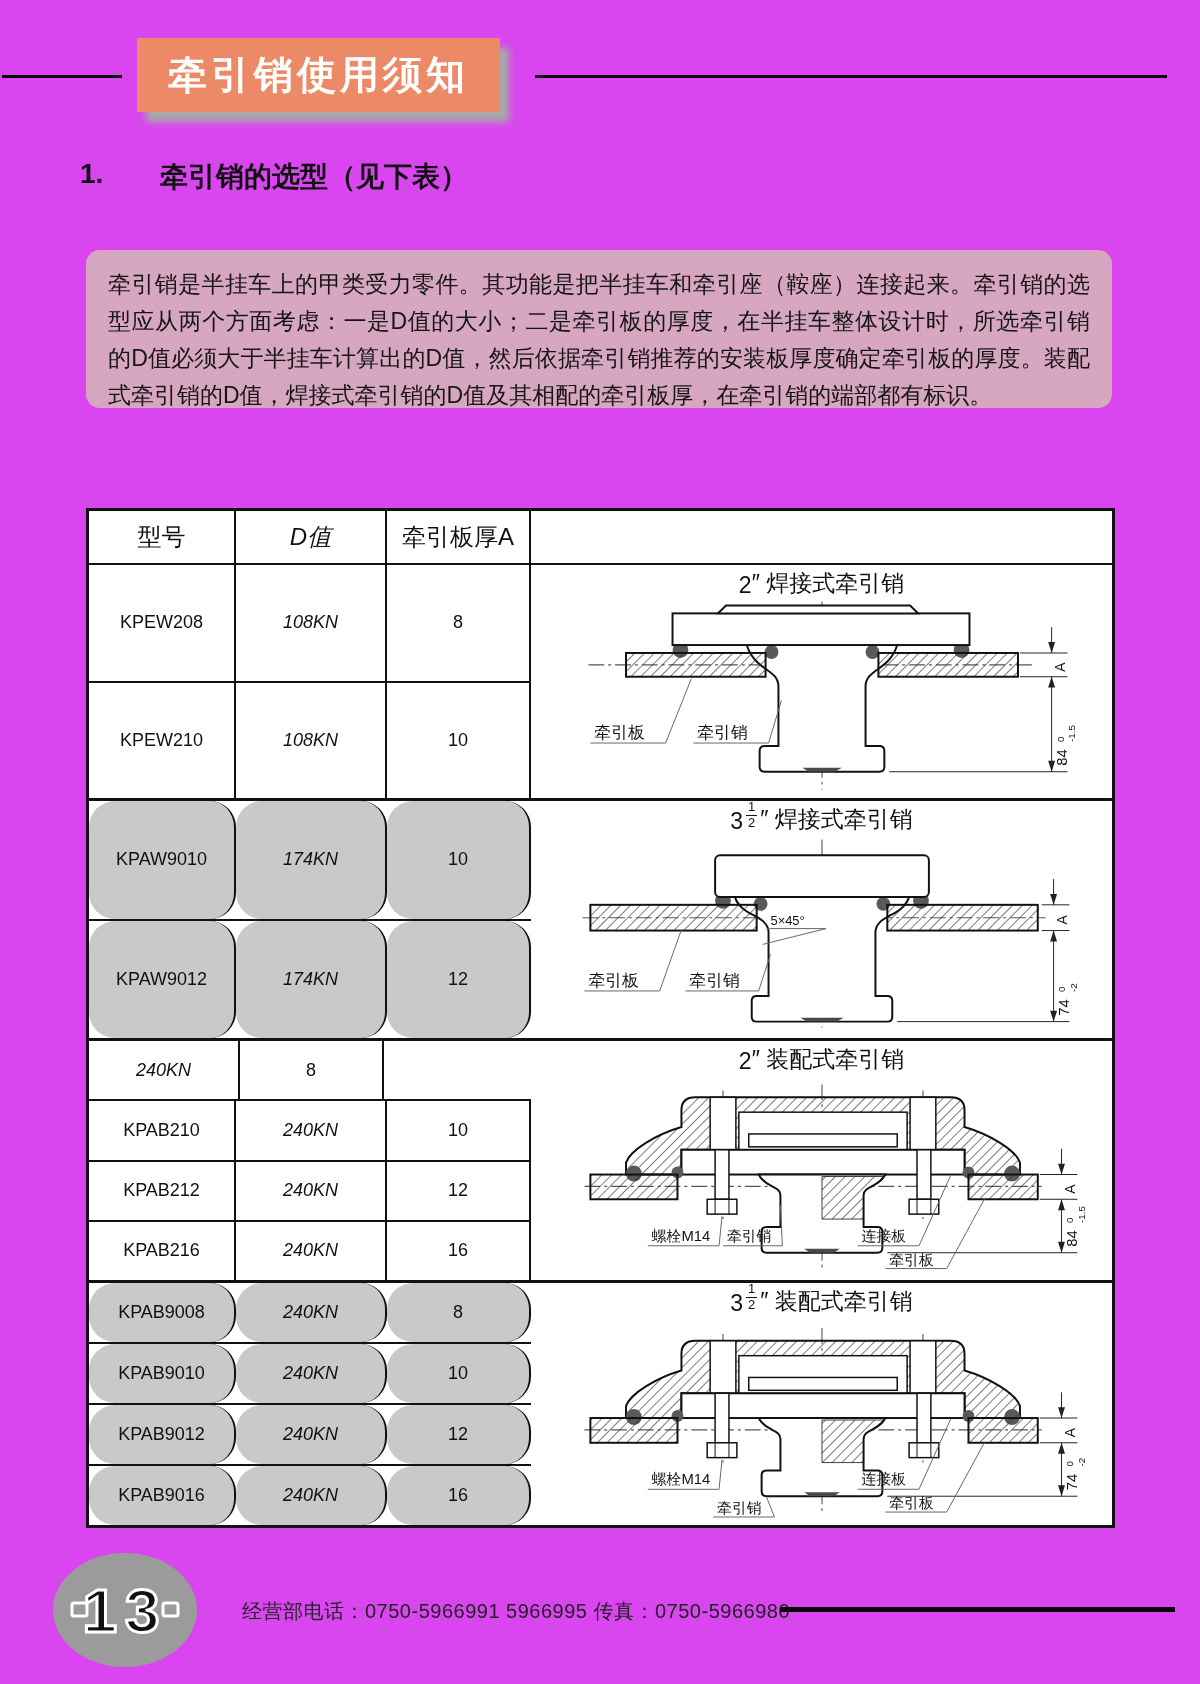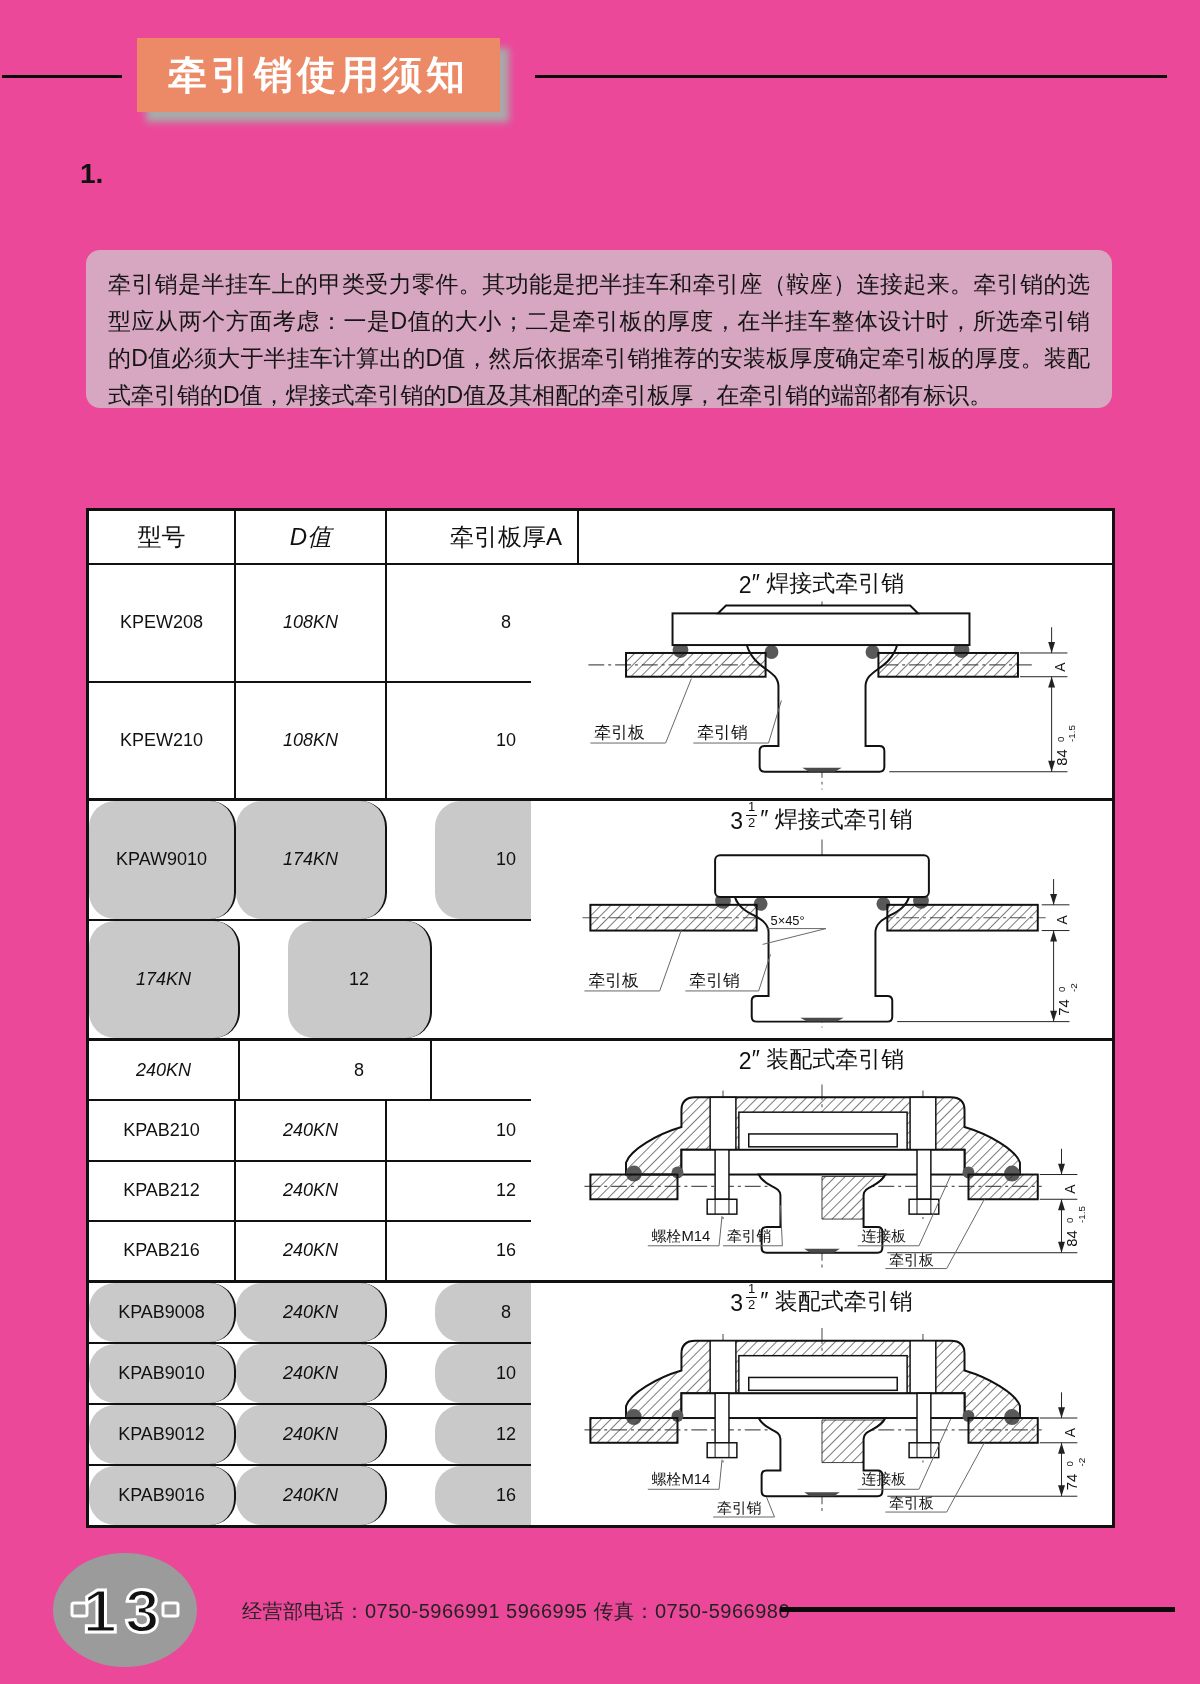--- a/index.html
+++ b/index.html
@@ -1,16 +1,16 @@
 <!DOCTYPE html>
 <html><head>
 <meta charset="utf-8">
 <style>
   html,body{margin:0;padding:0;background:#e8e8e8;}
-  .page{position:relative;width:1200px;height:1684px;background:#ec4899;overflow:hidden;
+  .page{position:relative;width:1200px;height:1684px;background:#d946ef;overflow:hidden;
         font-family:"Liberation Sans","DejaVu Sans",sans-serif;color:#111;}
   
   .rule{position:absolute;background:#0a0a0a;}
   .rule-left{left:2px;top:75px;width:120px;height:3px;}
   .rule-right{left:535px;top:75px;width:632px;height:3px;}
   .banner{position:absolute;left:137px;top:38px;width:363px;height:74px;background:#ec8a67;
           box-shadow:9px 10px 7px #a9a9a9;display:flex;align-items:center;justify-content:center;}
   .banner-text{color:#fff;font-size:39px;font-weight:bold;letter-spacing:4px;}
   
   .section{position:absolute;left:80px;top:158px;display:flex;font-size:28px;font-weight:bold;}
@@ -18,21 +18,21 @@
   
   .intro{position:absolute;left:86px;top:250px;width:1026px;height:158px;background:#d7a6c1;
          border-radius:14px;box-sizing:border-box;padding:16px 22px 16px 22px;}
   .intro p{margin:0;font-size:23px;line-height:37px;text-align:justify;color:#151515;}
   
   .tbl{position:absolute;left:86px;top:508px;width:1029px;height:1020px;border:3px solid #111;
        box-sizing:border-box;background:#fff;display:flex;flex-direction:column;}
   .thead{height:54px;flex:0 0 54px;border-bottom:2px solid #111;display:flex;box-sizing:border-box;}
   .hc{display:flex;align-items:center;justify-content:center;font-size:24px;box-sizing:border-box;
       border-right:2px solid #111;}
-  .c1{width:147px;flex:0 0 147px;} .c2{width:151px;flex:0 0 151px;font-style:italic;} .c3{width:144px;flex:0 0 144px;margin-left:48px;}
+  .c1{width:147px;flex:0 0 147px;} .c2{width:151px;flex:0 0 151px;font-style:italic;} .c3{width:144px;flex:0 0 144px;}
   .c4{flex:1;border-right:none;}
   .tgroup{display:flex;border-bottom:3px solid #111;box-sizing:border-box;}
   .tgroup:last-child{border-bottom:none;}
   .g1{height:236px;flex:0 0 236px;} .g2{height:240px;flex:0 0 240px;}
   .g3{height:242px;flex:0 0 242px;} .g4{flex:1;}
   .tleft{width:442px;flex:0 0 442px;display:flex;flex-direction:column;}
   .trow{flex:1;display:flex;border-bottom:2px solid #111;box-sizing:border-box;}
   .trow:last-child{border-bottom:none;}
   .tc{display:flex;align-items:center;justify-content:center;font-size:18px;box-sizing:border-box;
       border-right:2px solid #111;}
@@ -58,20 +58,21 @@
 <div class="page">
 
   <div class="rule rule-left"></div>
   <div class="banner">
     <div class="banner-text">牵引销使用须知</div>
   </div>
   <div class="rule rule-right"></div>
 
   <div class="section">
     <span class="num">1.</span>
+    <span>牵引销的选型（见下表）</span>
   </div>
 
   <div class="intro">
     <p>牵引销是半挂车上的甲类受力零件。其功能是把半挂车和牵引座（鞍座）连接起来。牵引销的选型应从两个方面考虑：一是D值的大小；二是牵引板的厚度，在半挂车整体设计时，所选牵引销的D值必须大于半挂车计算出的D值，然后依据牵引销推荐的安装板厚度确定牵引板的厚度。装配式牵引销的D值，焊接式牵引销的D值及其相配的牵引板厚，在牵引销的端部都有标识。</p>
   </div>
 
   <div class="tbl">
     <div class="thead">
       <div class="hc c1">型号</div>
       <div class="hc c2">D值</div>
@@ -142,20 +143,21 @@
     </div>
 
     <div class="tgroup g2 shaded">
       <div class="tleft">
         <div class="trow">
           <div class="tc c1">KPAW9010</div>
           <div class="tc c2">174KN</div>
           <div class="tc c3">10</div>
         </div>
         <div class="trow">
+          <div class="tc c1">KPAW9012</div>
           <div class="tc c2">174KN</div>
           <div class="tc c3">12</div>
         </div>
       </div>
       <div class="dcell">
         <div class="dtitle">
             <span>3</span>
             <span class="frac"><span class="fn">1</span><span class="fd">2</span></span>
             <span>″ 焊接式牵引销</span>
           </div>

